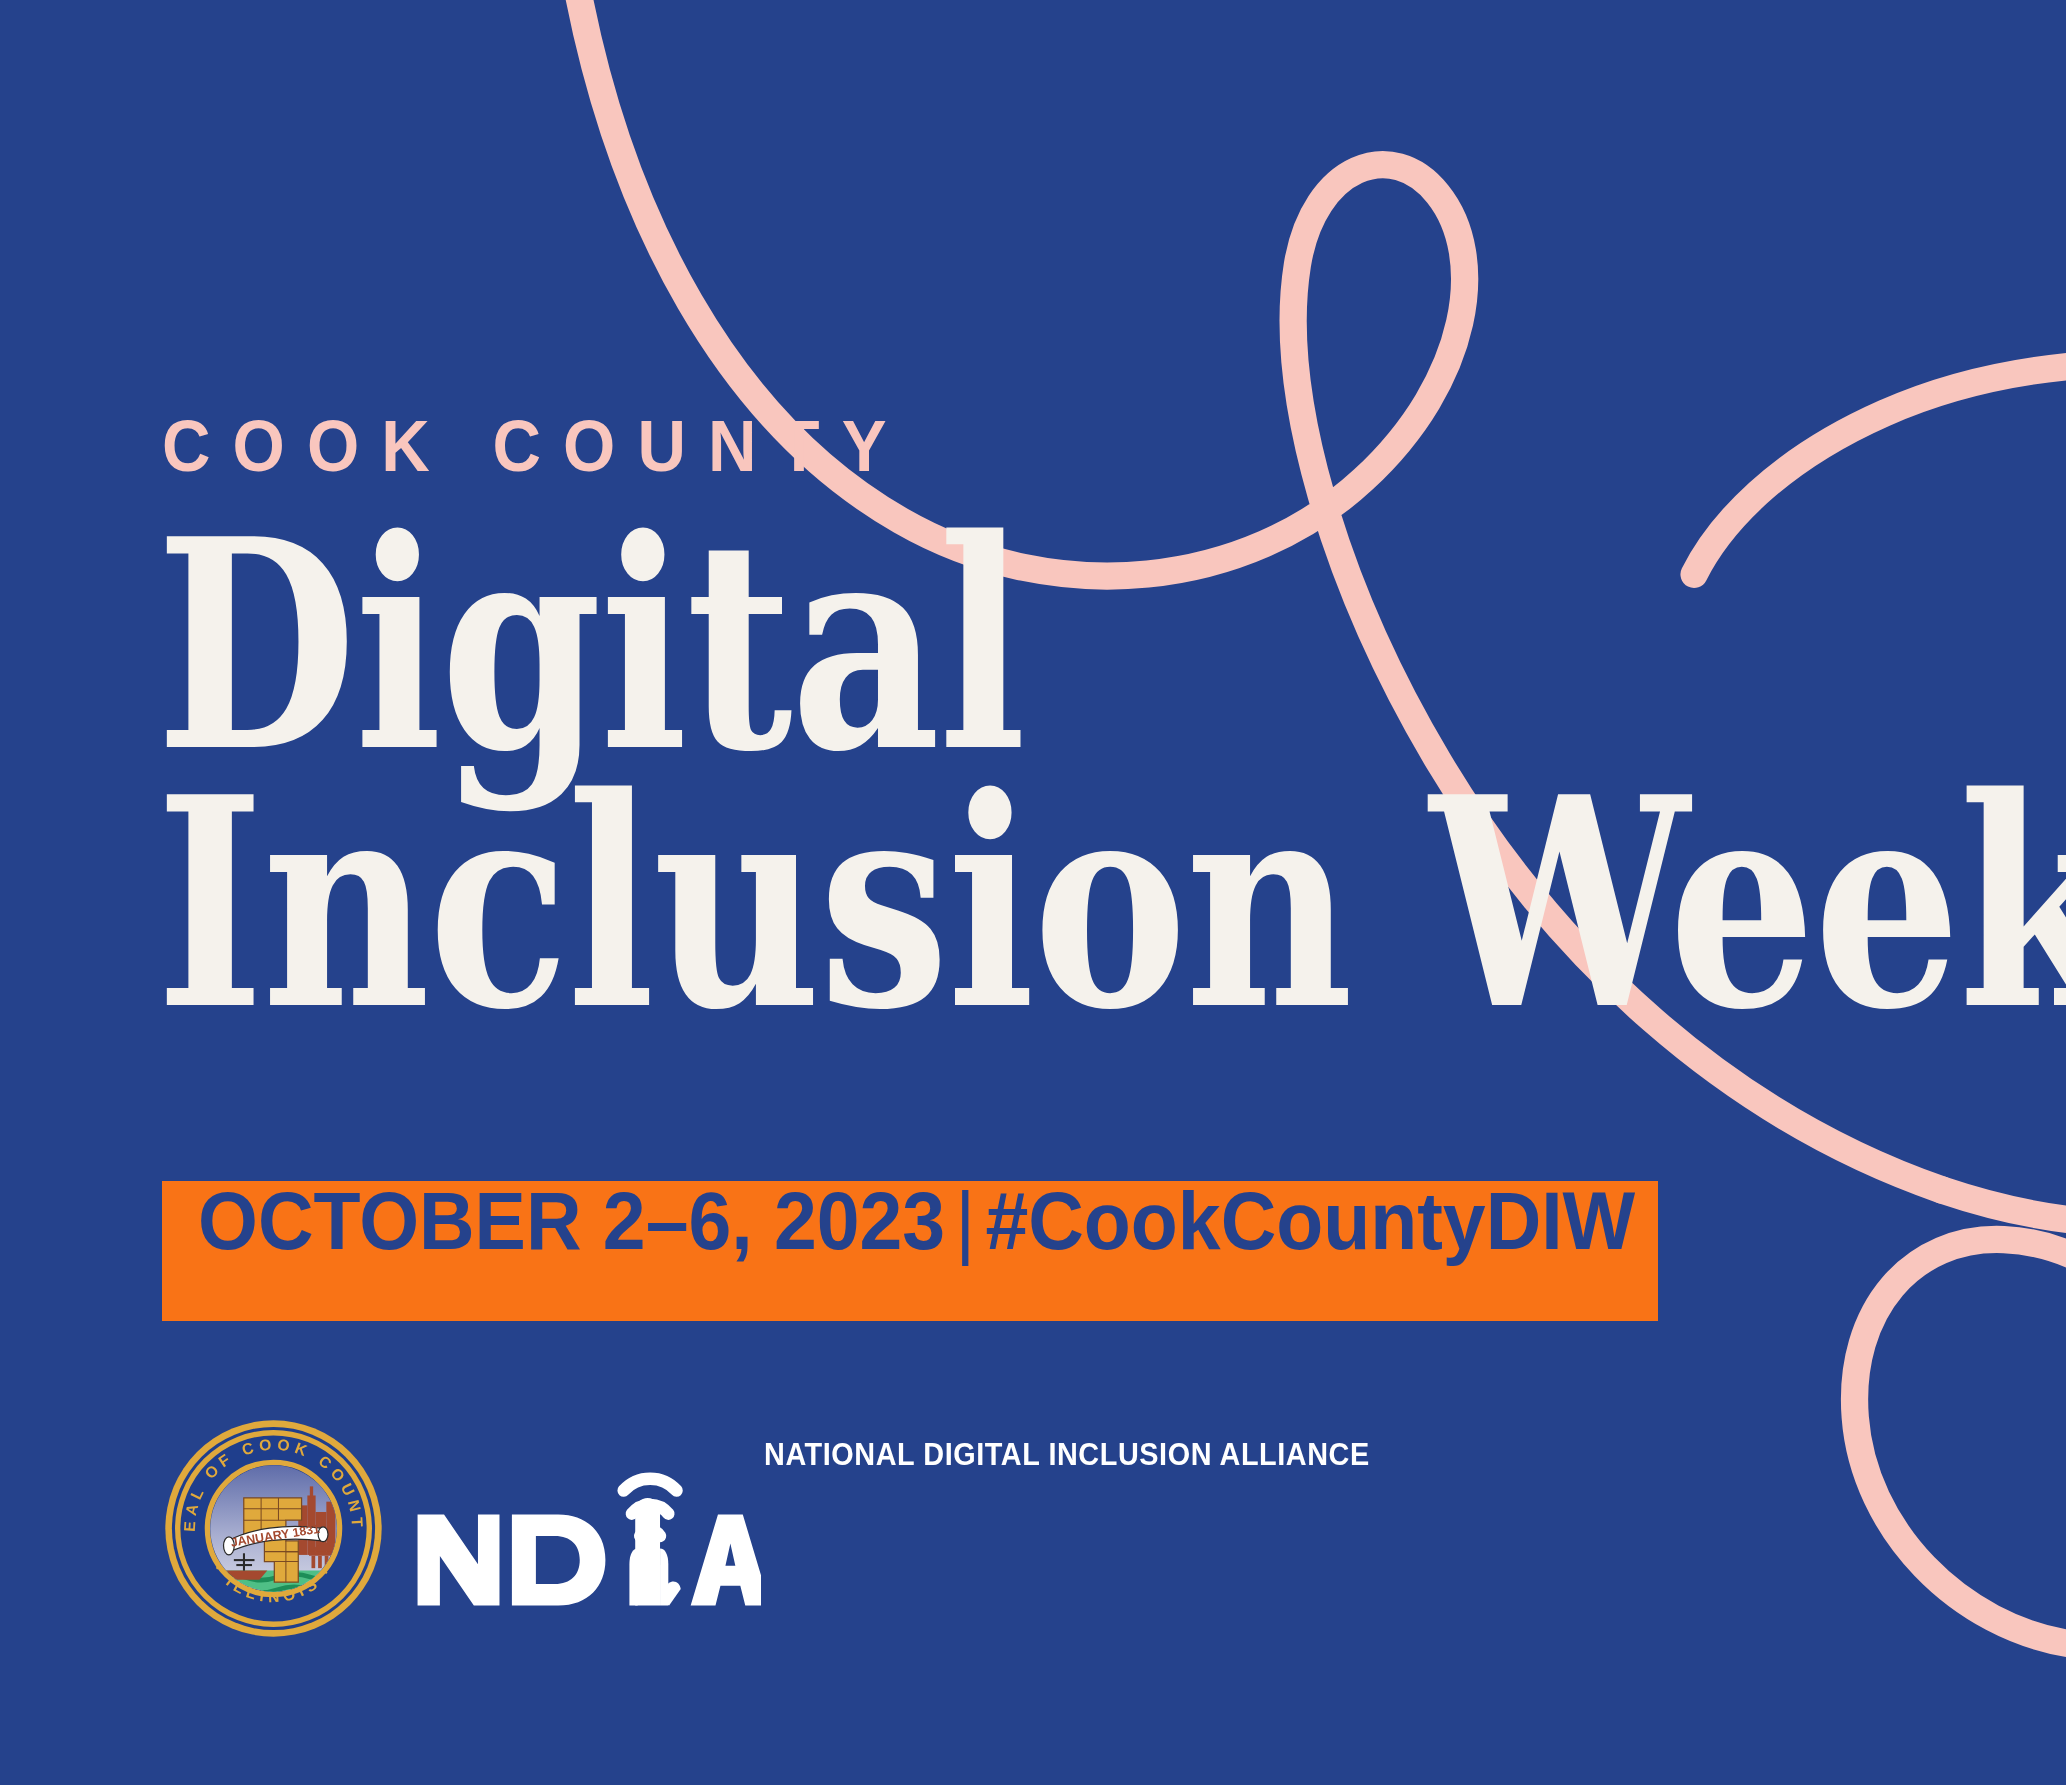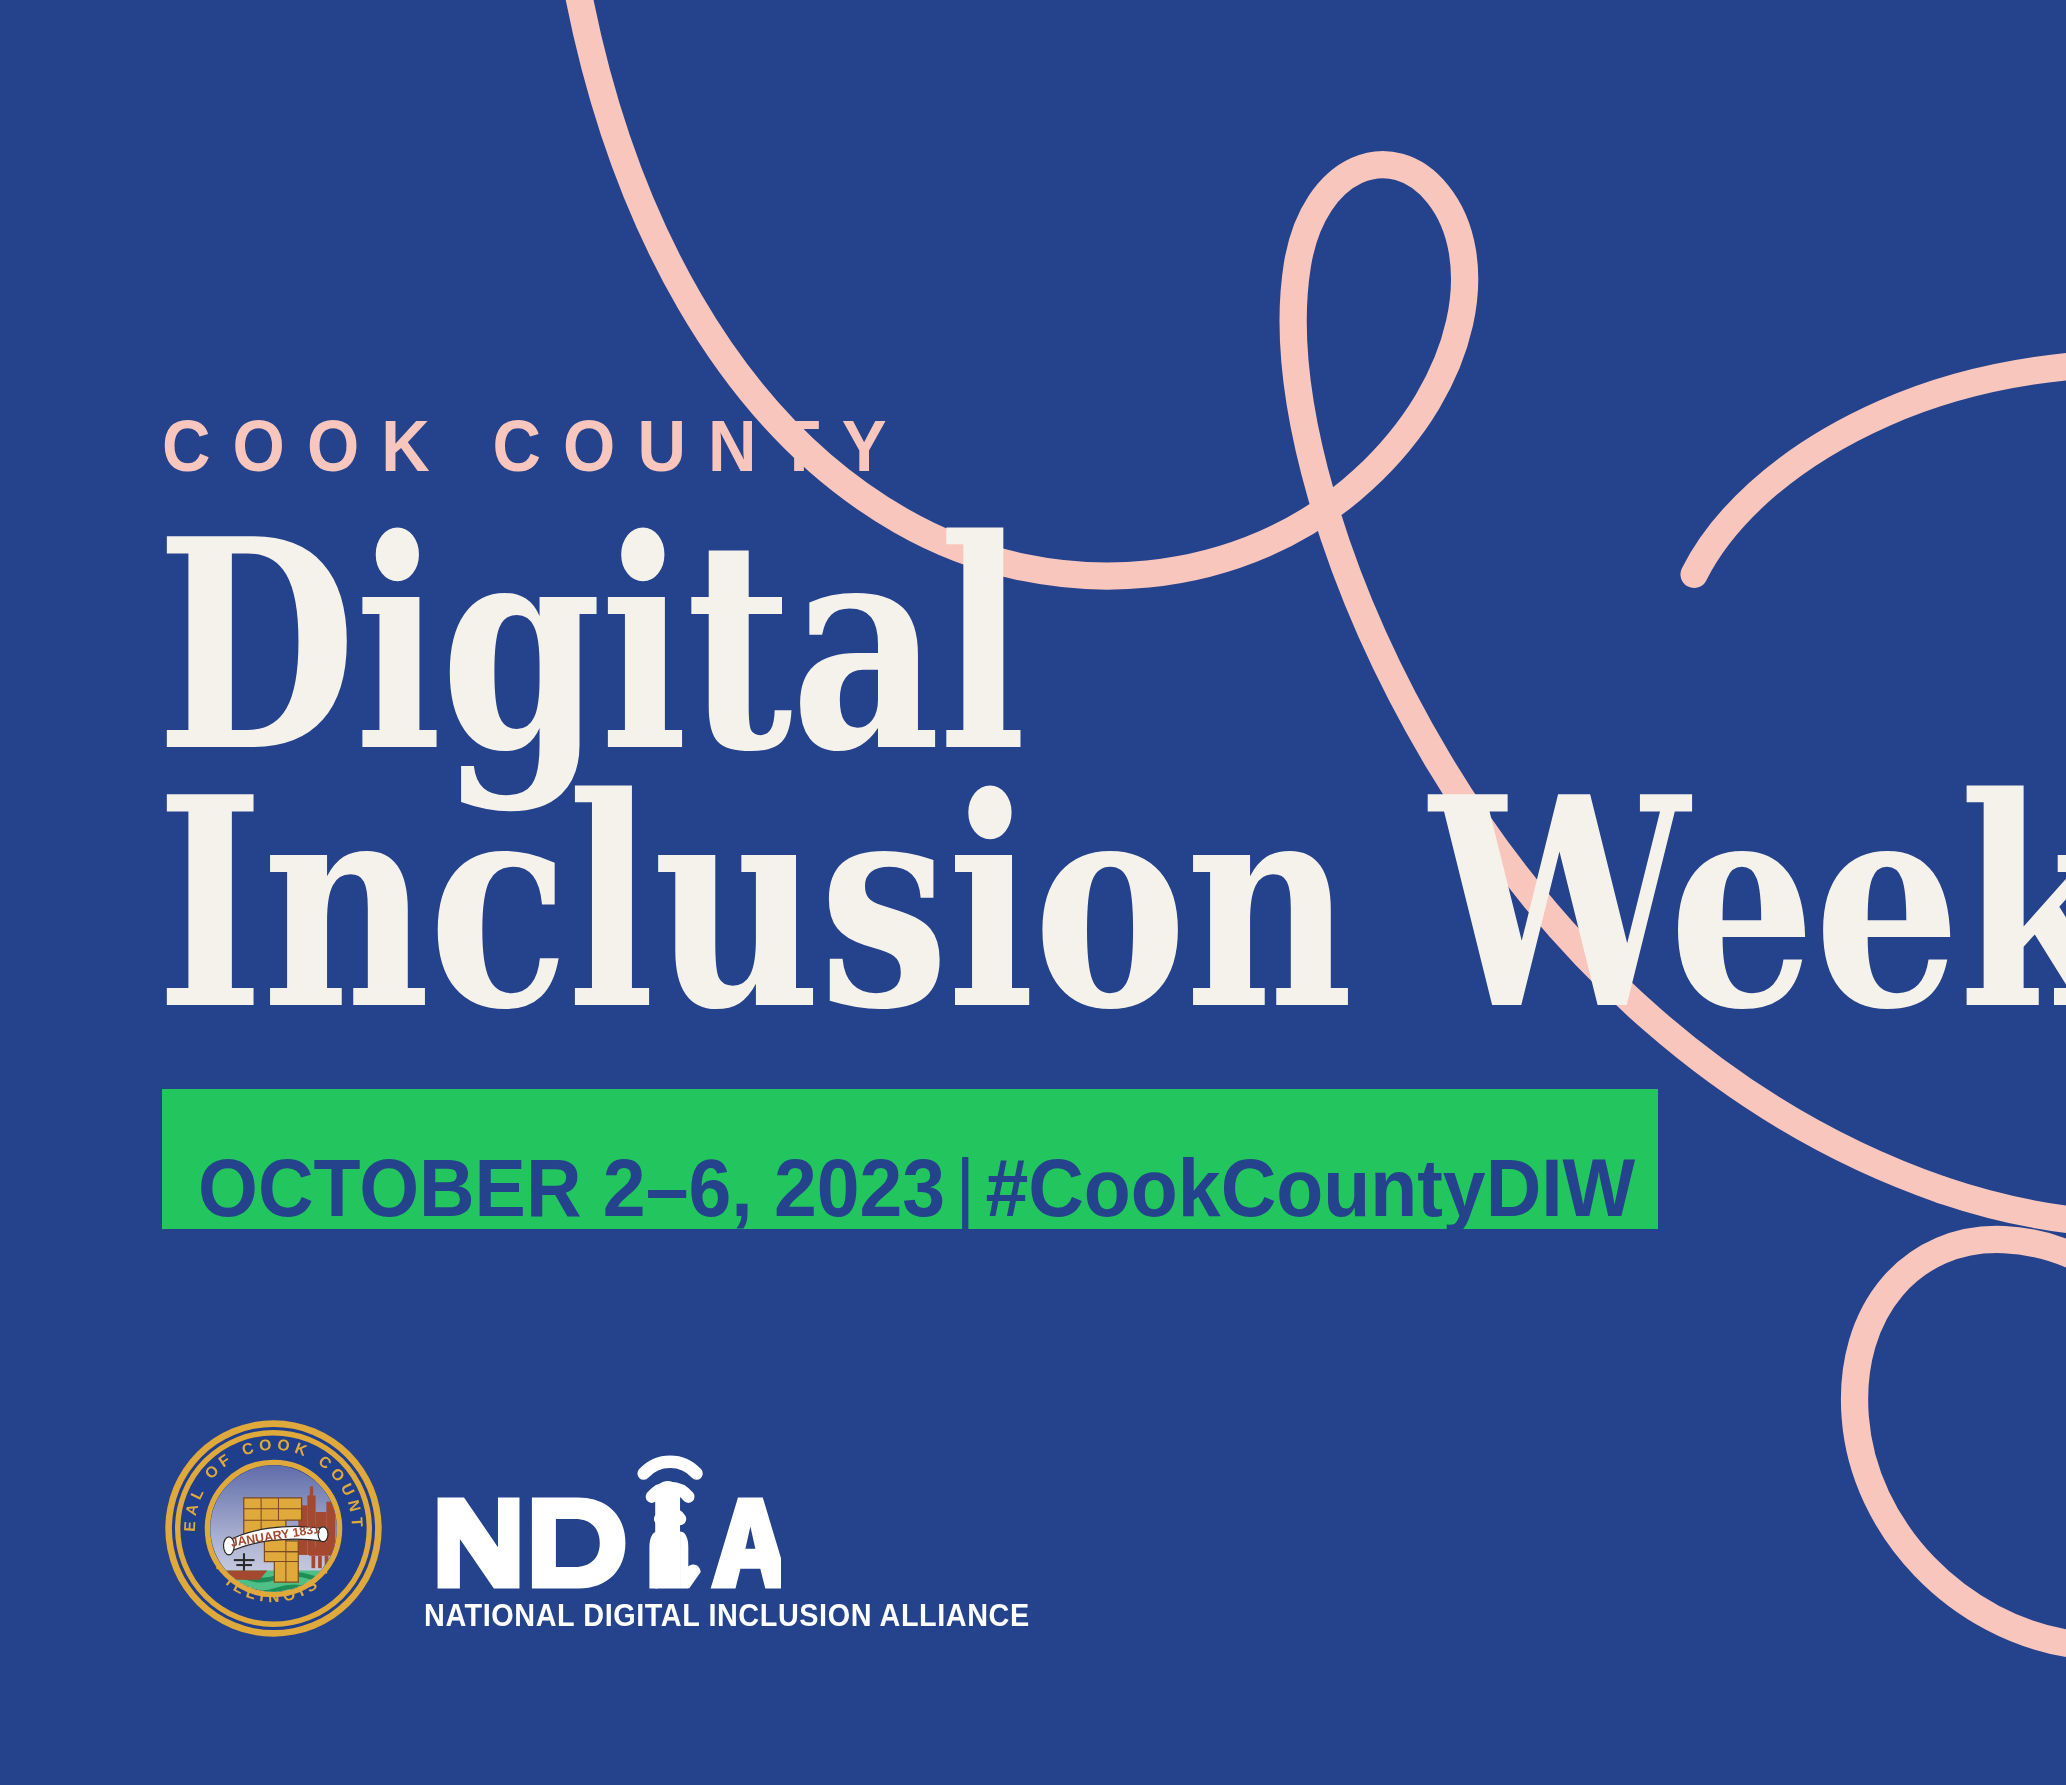--- a/index.html
+++ b/index.html
@@ -64,26 +64,26 @@
     white-space: nowrap;
     transform: scaleX(0.80);
     transform-origin: left top;
     letter-spacing: -2.5px;
   }
   #headline-line-2 { margin-top: -10.7px; }
 
   #date-banner {
     position: absolute;
     left: 0;
-    top: 1089px;
+    top: 1181px;
     width: 1496px;
     height: 140px;
-    background: #22c55e;
+    background: #f97316;
     display: flex;
-    align-items: flex-end;
+    align-items: flex-start;
   }
   #date-banner-text {
     font-family: "Liberation Sans Narrow", "Liberation Sans", sans-serif;
     font-size: 81px;
     font-weight: 700;
     color: #25428C;
     white-space: nowrap;
     padding-left: 38px;
     line-height: 1;
     transform: scaleX(0.95);
@@ -98,24 +98,24 @@
   
   #logo-row {
     position: absolute;
     left: 0;
     top: 1417px;
     display: flex;
     align-items: center;
   }
   #seal-wrap { width: 223px; height: 223px; flex: 0 0 auto; }
   #ndia-wrap {
-    margin-left: 36px;
+    margin-left: 16px;
     flex: 0 0 auto;
     display: flex;
-    flex-direction: column;
+    flex-direction: row;
     align-items: flex-start;
   }
   #ndia-mark { width: 360px; height: 178px; display: block; }
   #ndia-tagline {
     font-family: "Liberation Sans Narrow", "Liberation Sans", sans-serif;
     font-size: 31px;
     font-weight: 700;
     letter-spacing: 0.6px;
     color: #FFFFFF;
     white-space: nowrap;

